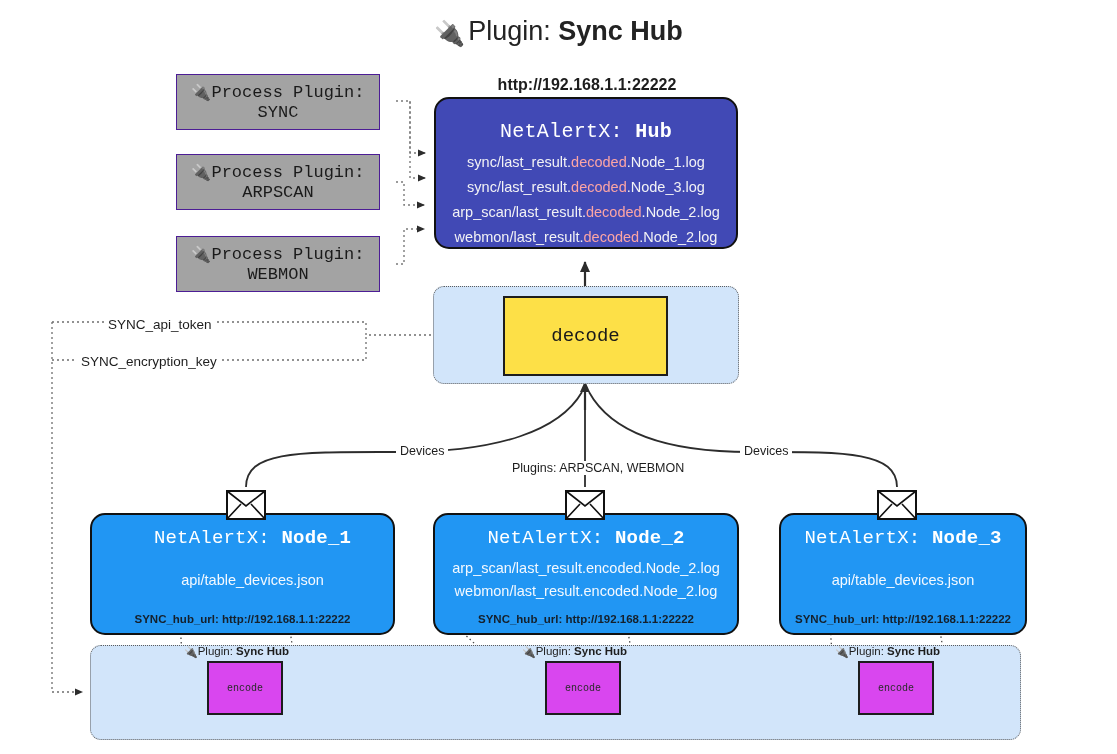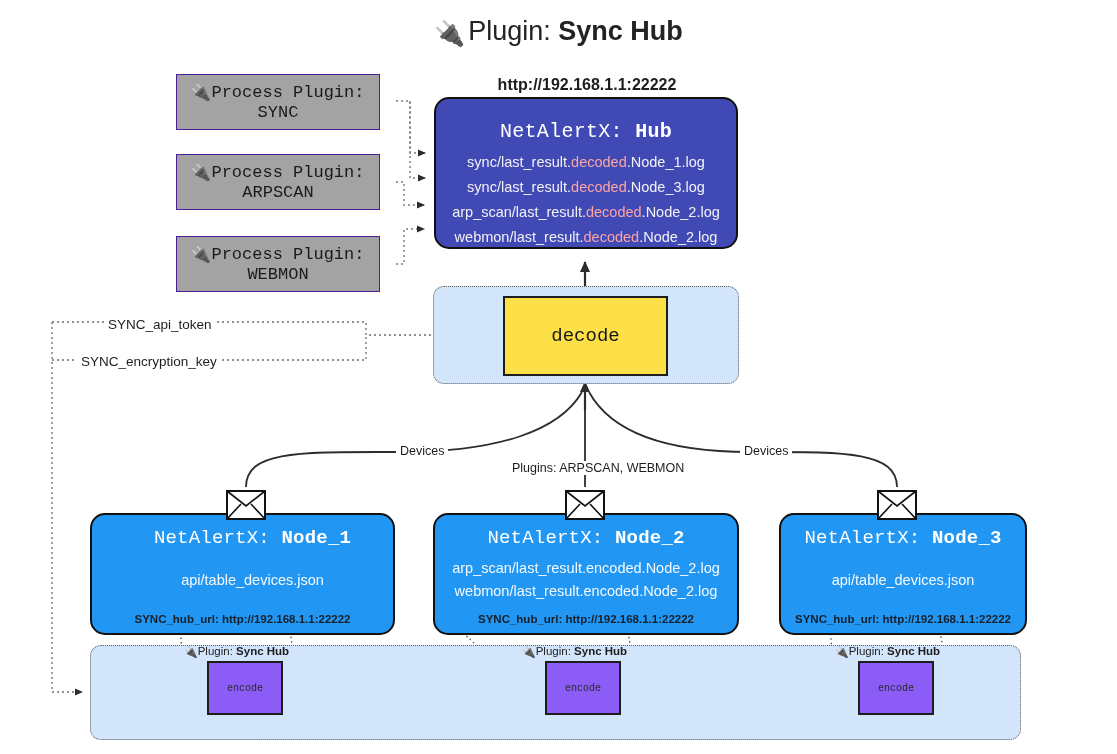--- a/index.html
+++ b/index.html
@@ -185,21 +185,21 @@
   
   #bottom-wrap {
     left: 90px; top: 645px;
     width: 931px; height: 95px;
     background: #d2e5fa;
     border: 1.5px dotted #5c5c5c;
     border-radius: 11px;
   }
   .encode-box {
     width: 76px; height: 54px;
-    background: #8b5cf6;
+    background: #d946ef;
     border: 2px solid #1d1d1d;
     display: flex; align-items: center; justify-content: center;
     font-family: "Liberation Mono", "DejaVu Sans Mono", monospace;
     font-size: 10px;
     color: #2b2b2b;
     z-index: 4;
   }
   #enc1 { left: 207px; top: 661px; }
   #enc2 { left: 545px; top: 661px; }
   #enc3 { left: 858px; top: 661px; }

